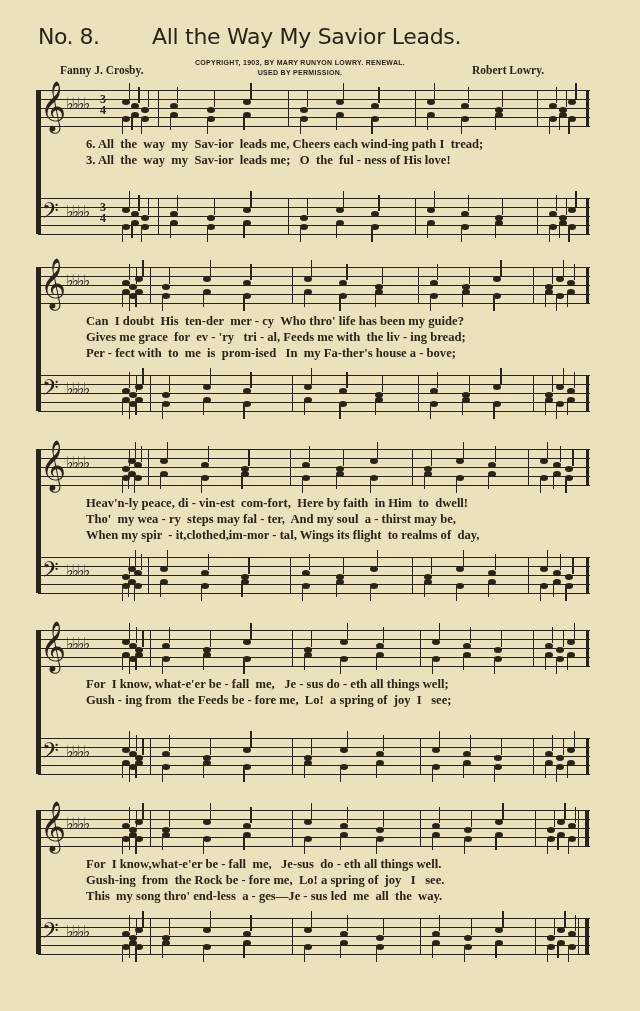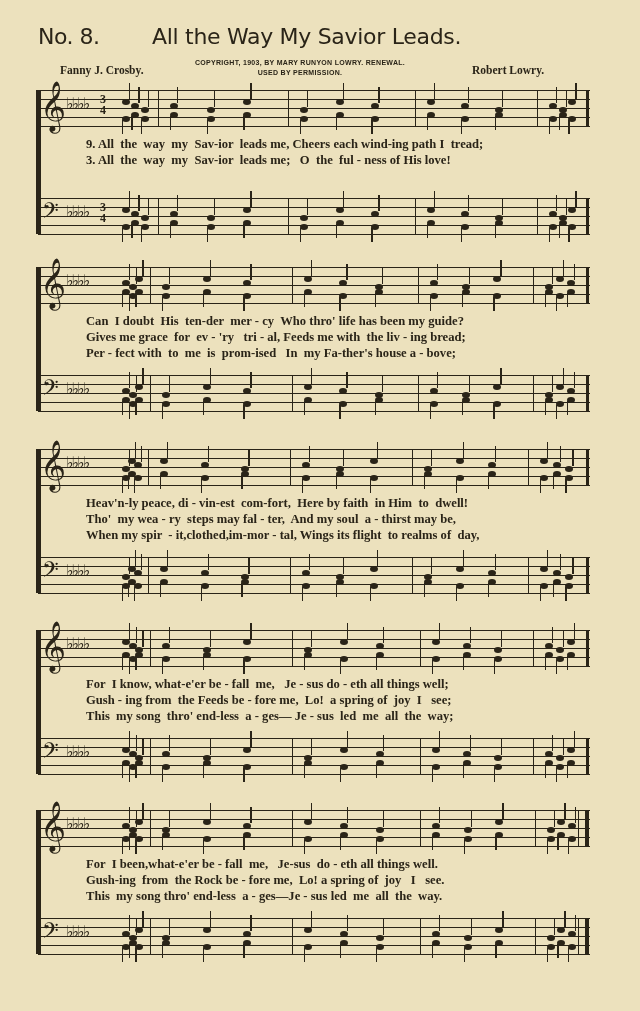--- a/index.html
+++ b/index.html
@@ -187,21 +187,21 @@
       <div class="stem" style="left:556px;top:107px;height:16px"></div>
       <div class="stem" style="left:549px;top:140px;height:14px"></div>
       <div class="note" style="left:558.6666666666666px;top:127px"></div>
       <div class="note" style="left:558.6666666666666px;top:132px"></div>
       <div class="stem" style="left:565.6666666666666px;top:111px;height:16px"></div>
       <div class="stem" style="left:558.6666666666666px;top:136px;height:14px"></div>
       <div class="note" style="left:568.3333333333334px;top:119px"></div>
       <div class="note" style="left:568.3333333333334px;top:136px"></div>
       <div class="stem" style="left:575.3333333333334px;top:103px;height:16px"></div>
       <div class="stem" style="left:568.3333333333334px;top:140px;height:14px"></div>
-      <div class="lyrics" style="top:48px"><div>9. All  the  way  my  Sav-ior  leads me, Cheers each wind-ing path I  tread;</div><div>3. All  the  way  my  Sav-ior  leads me;   O  the  ful - ness of His love!</div></div>
+      <div class="lyrics" style="top:48px"><div>6. All  the  way  my  Sav-ior  leads me, Cheers each wind-ing path I  tread;</div><div>3. All  the  way  my  Sav-ior  leads me;   O  the  ful - ness of His love!</div></div>
     </div>
     <div class="system" style="top: 265px;">
       <div class="brace" style="top:2px;height:144px"></div>
       <div class="staff" style="top:2px">
         <div class="ln" style="top:0px"></div>
         <div class="ln" style="top:9px"></div>
         <div class="ln" style="top:18px"></div>
         <div class="ln" style="top:27px"></div>
         <div class="ln" style="top:36px"></div>
       </div>
@@ -643,21 +643,21 @@
       <div class="stem" style="left:552px;top:107px;height:16px"></div>
       <div class="stem" style="left:545px;top:136px;height:14px"></div>
       <div class="note" style="left:556px;top:127px"></div>
       <div class="note" style="left:556px;top:136px"></div>
       <div class="stem" style="left:563px;top:111px;height:16px"></div>
       <div class="stem" style="left:556px;top:140px;height:14px"></div>
       <div class="note" style="left:567px;top:119px"></div>
       <div class="note" style="left:567px;top:132px"></div>
       <div class="stem" style="left:574px;top:103px;height:16px"></div>
       <div class="stem" style="left:567px;top:136px;height:14px"></div>
-      <div class="lyrics" style="top:48px"><div>For  I know, what-e'er be - fall  me,   Je - sus do - eth all things well;</div><div>Gush - ing from  the Feeds be - fore me,  Lo!  a spring of  joy  I   see;</div><div>This  my song  thro' end-less  a - ges— Je - sus  led  me  all  the  way;</div></div>
+      <div class="lyrics" style="top:48px"><div>For  I know, what-e'er be - fall  me,   Je - sus do - eth all things well;</div><div>Gush - ing from  the Feeds be - fore me,  Lo!  a spring of  joy  I   see;</div></div>
     </div>
     <div class="system" style="top: 808px;">
       <div class="brace" style="top:2px;height:144px"></div>
       <div class="staff" style="top:2px">
         <div class="ln" style="top:0px"></div>
         <div class="ln" style="top:9px"></div>
         <div class="ln" style="top:18px"></div>
         <div class="ln" style="top:27px"></div>
         <div class="ln" style="top:36px"></div>
       </div>
@@ -797,15 +797,15 @@
       <div class="stem" style="left:554px;top:111px;height:16px"></div>
       <div class="stem" style="left:547px;top:140px;height:14px"></div>
       <div class="note" style="left:557.3333333333334px;top:119px"></div>
       <div class="note" style="left:557.3333333333334px;top:132px"></div>
       <div class="stem" style="left:564.3333333333334px;top:103px;height:16px"></div>
       <div class="stem" style="left:557.3333333333334px;top:136px;height:14px"></div>
       <div class="note" style="left:567.6666666666666px;top:123px"></div>
       <div class="note" style="left:567.6666666666666px;top:136px"></div>
       <div class="stem" style="left:574.6666666666666px;top:107px;height:16px"></div>
       <div class="stem" style="left:567.6666666666666px;top:140px;height:14px"></div>
-      <div class="lyrics" style="top:48px"><div>For  I been,what-e'er be - fall  me,   Je-sus  do - eth all things well.</div><div>Gush-ing  from  the Rock be - fore me,  Lo! a spring of  joy   I   see.</div><div>This  my song thro' end-less  a - ges—Je - sus led  me  all  the  way.</div></div>
+      <div class="lyrics" style="top:48px"><div>For  I know,what-e'er be - fall  me,   Je-sus  do - eth all things well.</div><div>Gush-ing  from  the Rock be - fore me,  Lo! a spring of  joy   I   see.</div><div>This  my song thro' end-less  a - ges—Je - sus led  me  all  the  way.</div></div>
     </div>
   </div>
 
 </body></html>

